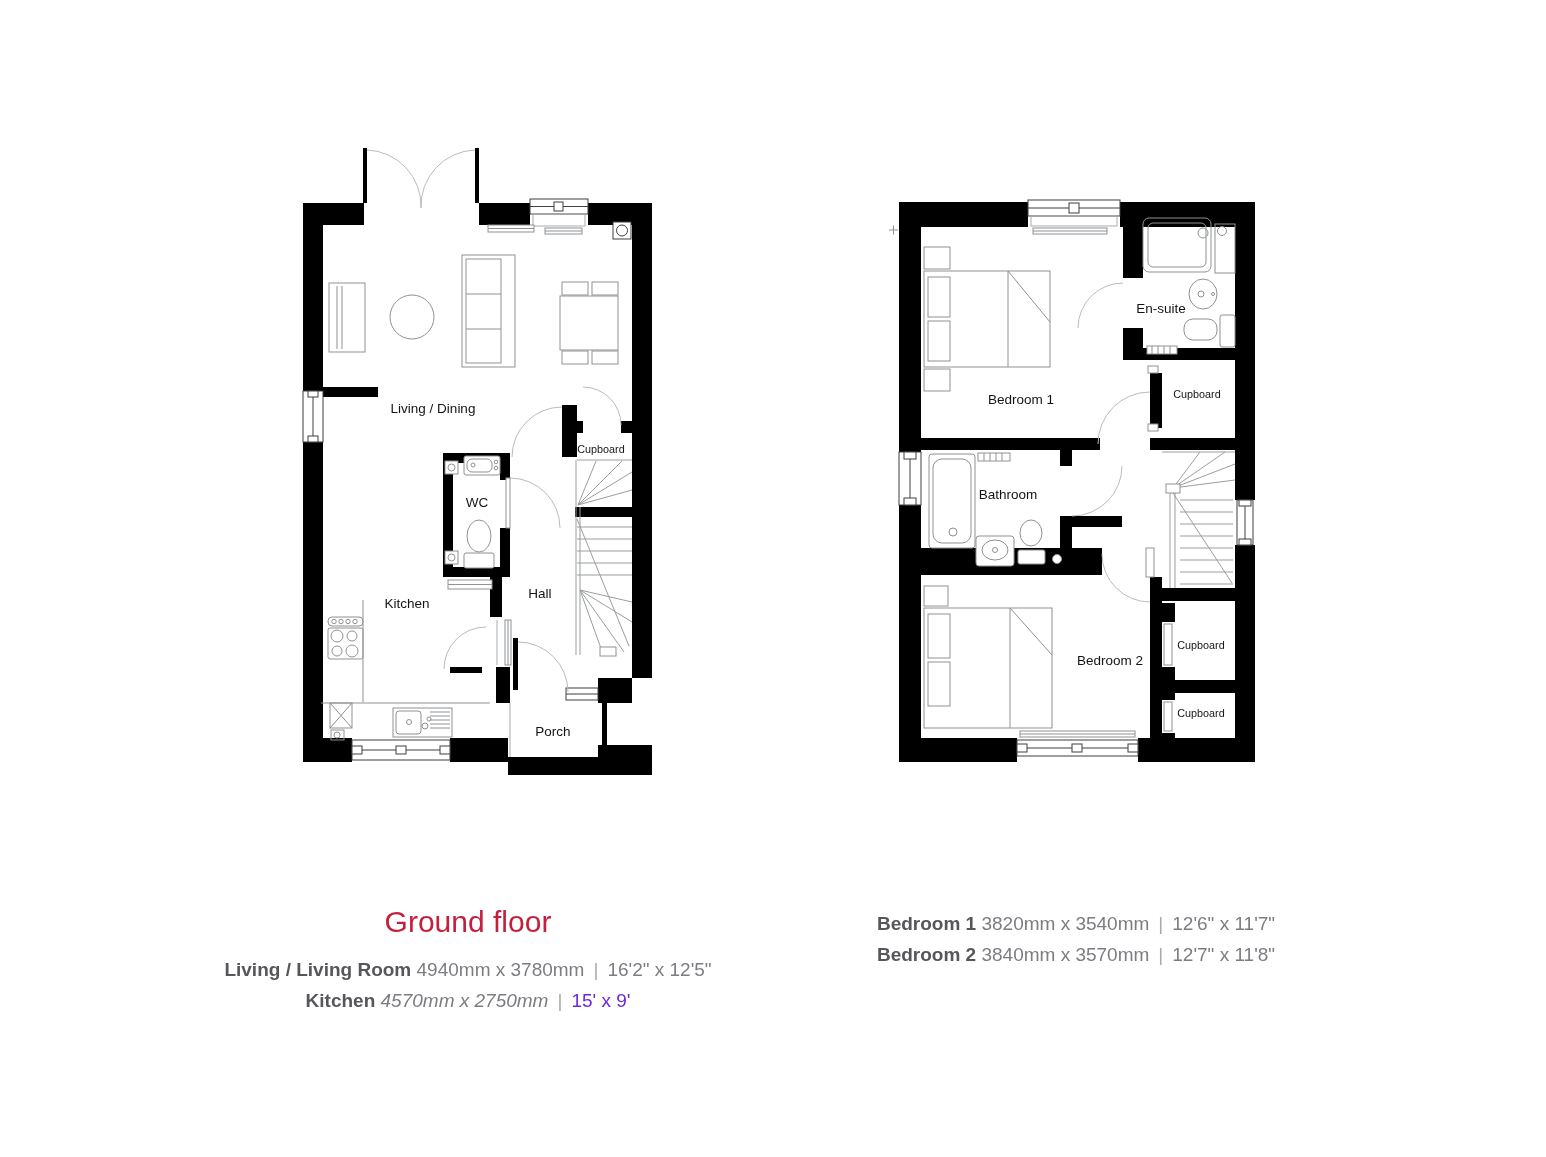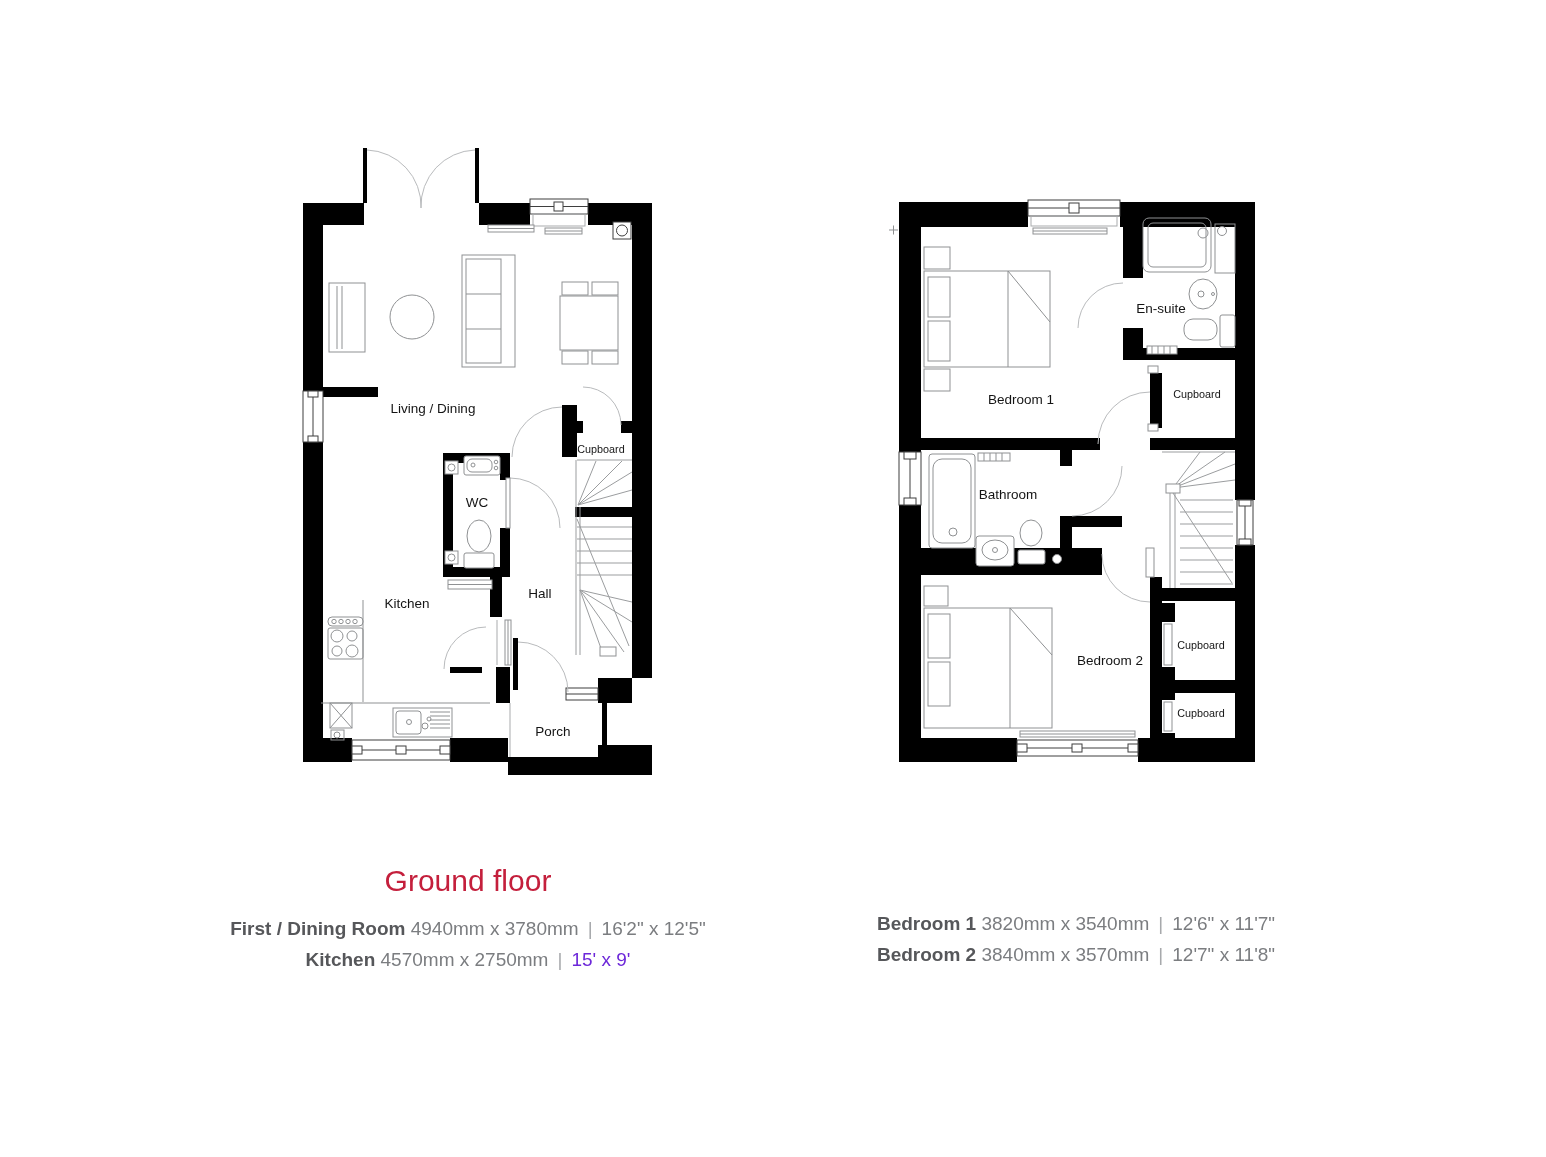--- a/index.html
+++ b/index.html
@@ -360,30 +360,30 @@
     <text class="room" x="1021" y="404" text-anchor="middle">Bedroom 1</text>
     <text class="room" x="1161" y="313" text-anchor="middle">En-suite</text>
     <text class="small" x="1197" y="398" text-anchor="middle">Cupboard</text>
     <text class="room" x="1008" y="499" text-anchor="middle">Bathroom</text>
     <text class="room" x="1110" y="665" text-anchor="middle">Bedroom 2</text>
     <text class="small" x="1201" y="649" text-anchor="middle">Cupboard</text>
     <text class="small" x="1201" y="717" text-anchor="middle">Cupboard</text>
   </g>
 </svg>
 
-<div class="caption" style="left:158px;top:864px;">
+<div class="caption" style="left:158px;top:905px;">
   <div class="floor-title" style="color:#c41f3c;">Ground floor</div>
   <div class="dims">
     <div>
-      <span class="rn" style="color:#56575a;">First / Dining Room</span>
+      <span class="rn" style="color:#56575a;">Living / Living Room</span>
       <span style="color:#7b7d80;margin-top:32px;">4940mm x 3780mm</span><span class="sep" style="color:#a7a9ac;">|</span><span style="color:#7b7d80;">16'2" x 12'5"</span>
     </div>
     <div>
       <span class="rn" style="color:#56575a;">Kitchen</span>
-      <span style="color:#7b7d80;">4570mm x 2750mm</span><span class="sep" style="color:#a7a9ac;">|</span><span style="color:#6d28d9;">15' x 9'</span>
+      <span style="color:#7b7d80;font-style:italic;">4570mm x 2750mm</span><span class="sep" style="color:#a7a9ac;">|</span><span style="color:#6d28d9;">15' x 9'</span>
     </div>
   </div>
 </div>
 
 <div class="caption" style="left:766px;top:893px;">
   <div class="dims">
     <div>
       <span class="rn" style="color:#56575a;">Bedroom 1</span>
       <span style="color:#7b7d80;">3820mm x 3540mm</span><span class="sep" style="color:#a7a9ac;">|</span><span style="color:#7b7d80;">12'6" x 11'7"</span>
     </div>

